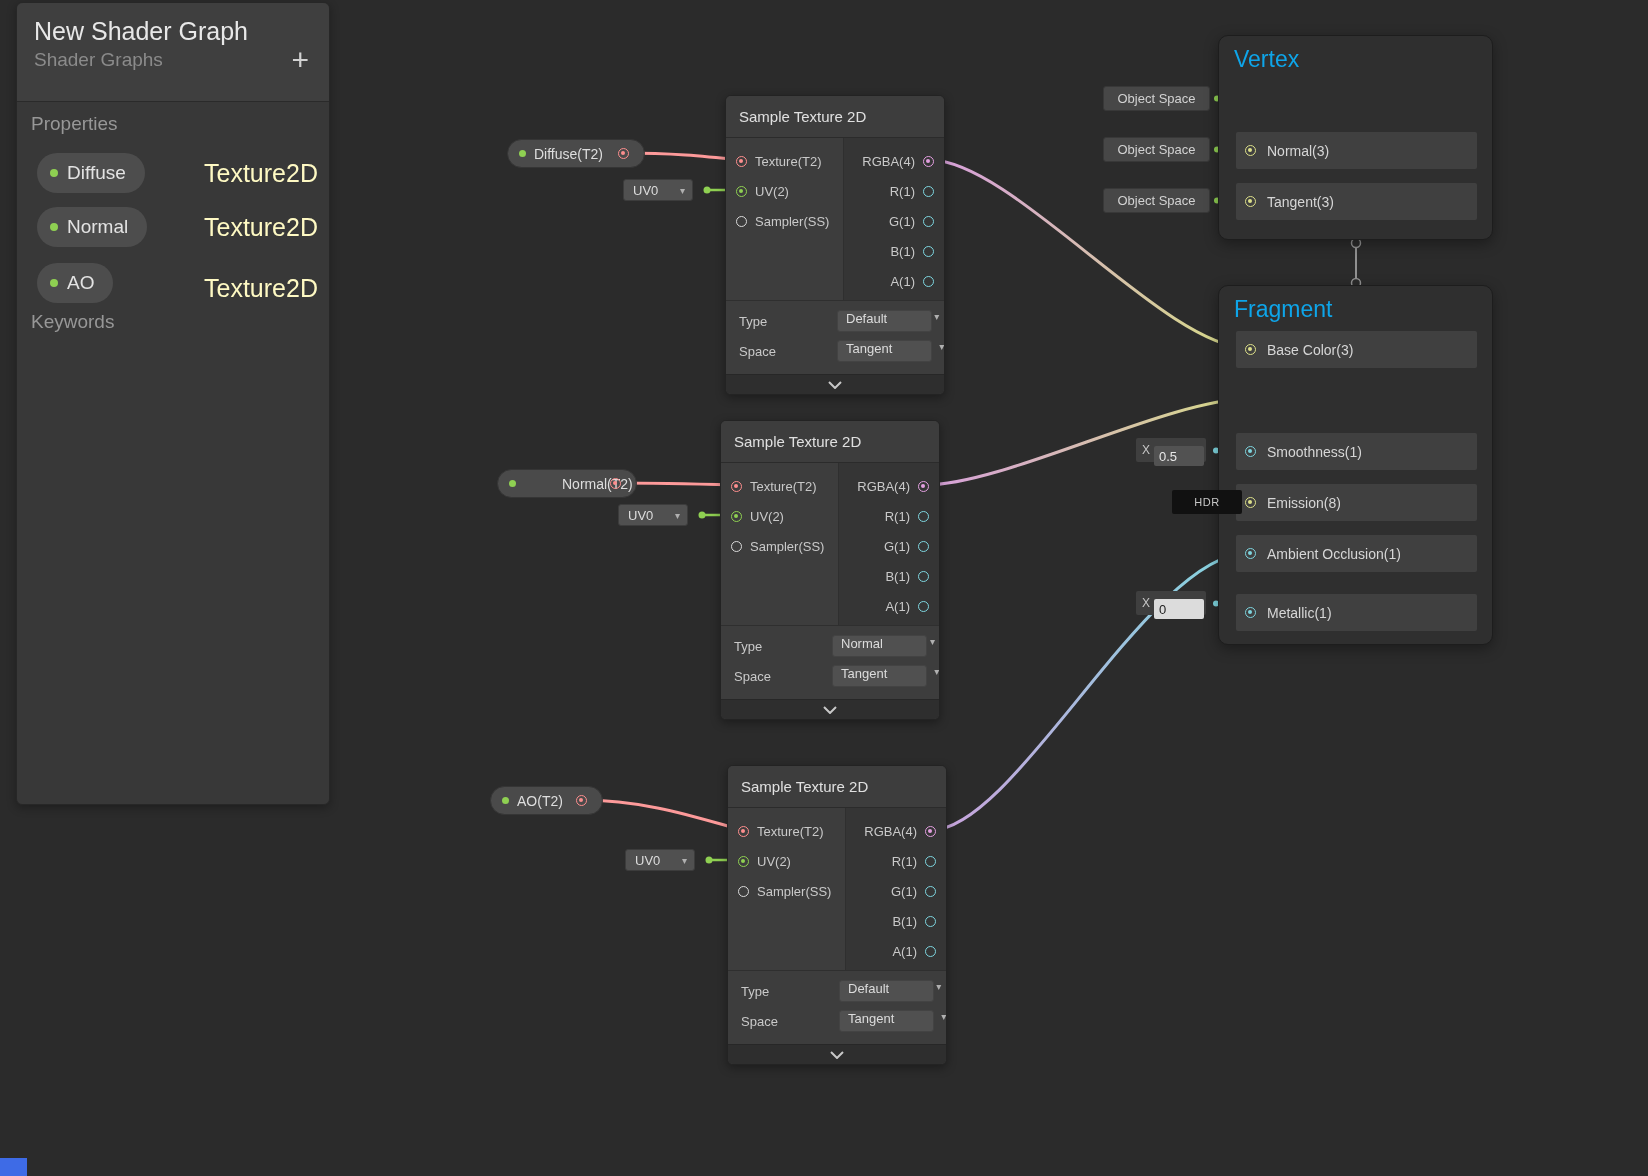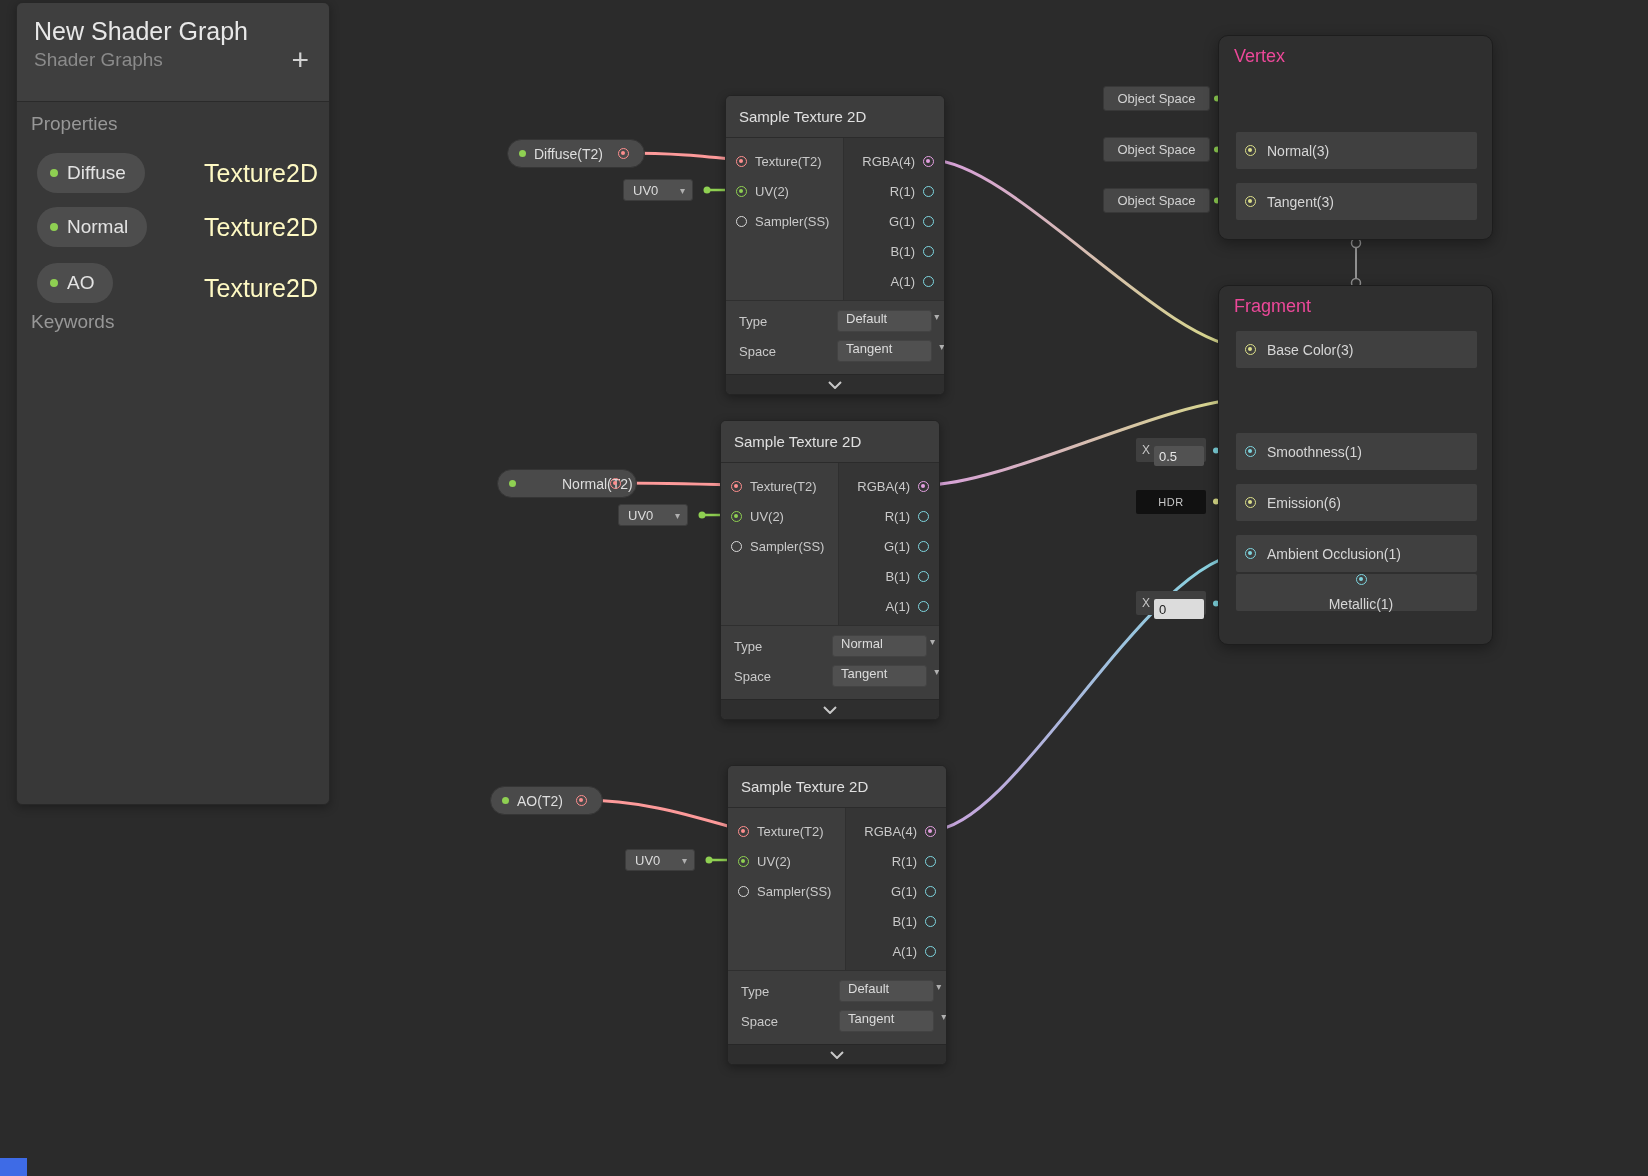--- a/index.html
+++ b/index.html
@@ -55,32 +55,32 @@
   .prow { display:flex; align-items:center; height:30px; gap:8px; padding-left:10px; font-size:13px; color:#c9c9c9; }
   .prow.out { justify-content:flex-end; padding:0 10px 0 0; }
   .node-controls { height:74px; background:#3d3d3d; border-top:1px solid #2f2f2f; padding-top:9px; }
   .crow { height:22px; margin:0 12px 8px 13px; display:flex; align-items:center; font-size:13px; color:#c9c9c9; }
   .dd { background:#505050; border:1px solid #434343; border-radius:3px; height:22px; display:flex; align-items:flex-start; font-size:13px; color:#dcdcdc; padding:0 8px;gap:47px; }
   .crow .dd { margin-left:auto; width:95px; }
   .collapse-bar { height:20px; background:#2e2e2e; border-top:1px solid #272727; display:flex; align-items:center; justify-content:center; cursor:pointer; }
 
   
   .panel { position:absolute; width:275px; background:#2f2f2f; border:1px solid #1d1d1d; border-radius:10px; z-index:2; box-shadow:0 4px 14px rgba(0,0,0,.35); }
-  .panel-title { position:absolute; left:15px; top:10px; font-size:18px; color:#ec4899; }
+  .panel-title { position:absolute; left:15px; top:10px; font-size:23px; color:#0ea5e9; }
   .ctx-row { position:absolute; left:17px; width:241px; height:37px; background:#404040; border-radius:2px; display:flex; align-items:center; gap:11px; padding-left:9px; font-size:14px; color:#d6d6d6; }
 
   
   .space-dd { position:absolute; width:107px; height:25px; background:#474747; border:1px solid #383838; border-radius:3px; display:flex; align-items:center; justify-content:center; font-size:13px; color:#d2d2d2; z-index:2; }
 
   
   .inline-input { position:absolute; width:70px; height:24px; background:#3f3f3f; border-radius:2px; display:flex; align-items:center; padding:2px; font-size:12px; color:#c6c6c6; z-index:2; }
   .inline-input .xl { width:16px; text-align:center; flex:none; }
   .inline-input .val { flex:1; height:20px; background:#525252; border-radius:2px; color:#e8e8e8; display:flex; align-items:center; padding-left:5px; font-size:13px;margin-top:12px; }
   .inline-input .val.light { background:#dcdcdc; color:#222; }
-  .hdr-box { position:absolute; width:70px; height:24px; background:#111; border-radius:2px; display:flex; align-items:center; justify-content:center; font-size:11px; color:#c8c8c8; letter-spacing:.5px; z-index:2; }
+  .hdr-box { position:absolute; width:70px; height:24px; background:#111; border-radius:2px; display:flex; align-items:center; justify-content:center; font-size:11px; color:#c8c8c8; letter-spacing:.5px; z-index:2;margin-left:36px; }
 
   .blue-tab { position:absolute; left:0; top:1158px; width:27px; height:18px; background:#3E6BE6; z-index:3; }
 </style>
 </head>
 <body>
 
 <div id="canvas">
 
   <svg id="edges" width="1648" height="1176">
     <defs>
@@ -419,27 +419,27 @@
     <div class="ctx-row" style="top:45px;">
       <span class="port c-v3 connected"></span>
       <span>Base Color(3)</span>
     </div>
     <div class="ctx-row" style="top:147px;">
       <span class="port c-flt connected"></span>
       <span>Smoothness(1)</span>
     </div>
     <div class="ctx-row" style="top:198px;">
       <span class="port c-v3 connected"></span>
-      <span>Emission(6)</span>
+      <span>Emission(8)</span>
     </div>
     <div class="ctx-row" style="top:249px;">
       <span class="port c-flt connected"></span>
       <span>Ambient Occlusion(1)</span>
     </div>
-    <div class="ctx-row" style="top:288px;flex-direction:column;">
+    <div class="ctx-row" style="top:308px;">
       <span class="port c-flt connected"></span>
       <span>Metallic(1)</span>
     </div>
   </div>
 
   <div class="inline-input" style="left:1136px; top:438px;">
     <span class="xl">X</span>
     <span class="val">0.5</span>
   </div>
   <div class="hdr-box" style="left:1136px; top:490px;">

